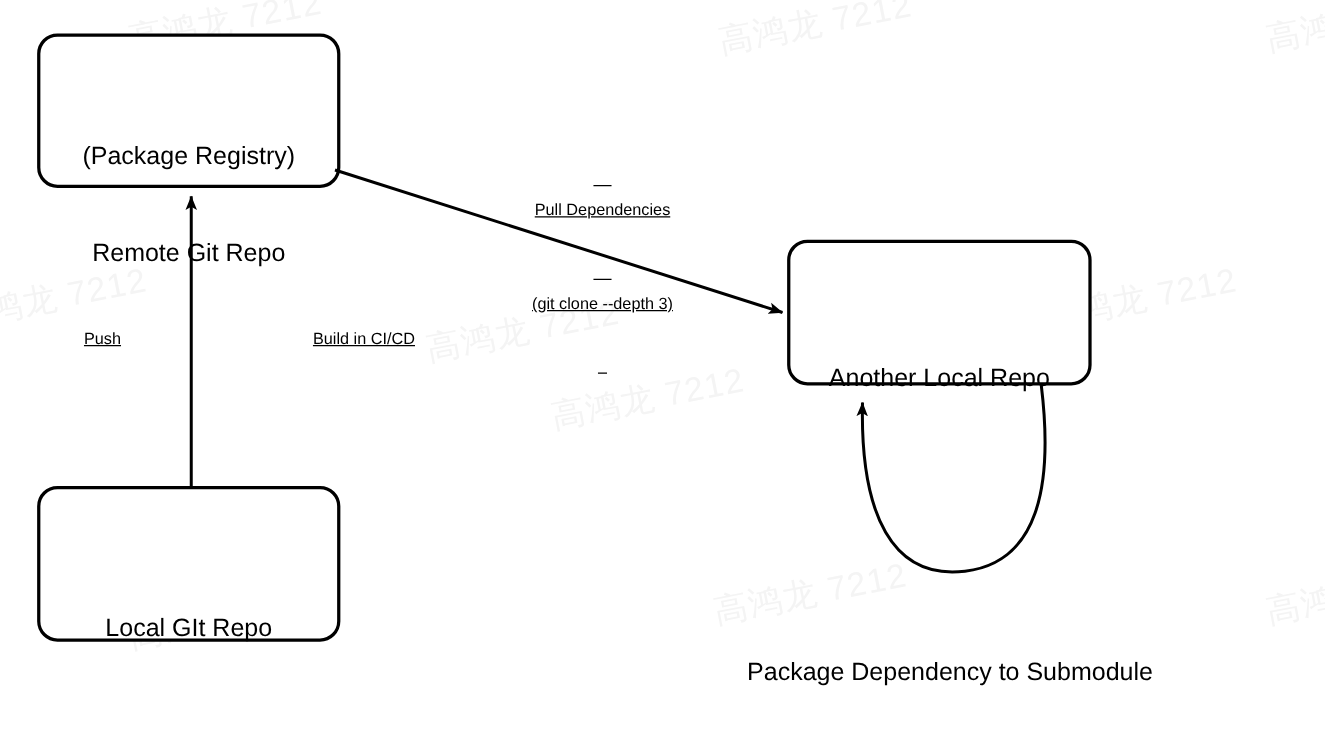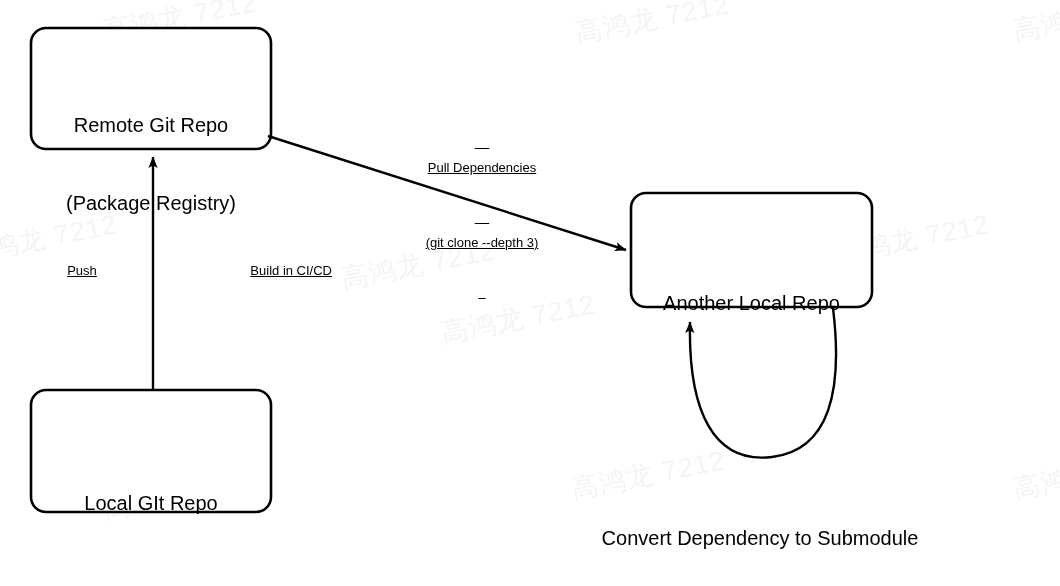--- a/index.html
+++ b/index.html
@@ -99,43 +99,43 @@
     <rect x="631" y="193" width="241" height="114" rx="15" ry="15" fill="#ffffff" stroke="#000000" stroke-width="2.6"></rect>
 
     <line x1="153" y1="390" x2="153" y2="157" stroke="#000000" stroke-width="2.4" marker-end="url(#arrowFilled)"></line>
 
     <line x1="268" y1="136" x2="626" y2="250" stroke="#000000" stroke-width="2.4" marker-end="url(#arrowFilled)"></line>
 
     <path d="M 833,308 C 843,390 830,450 772,457 C 714,464 688,412 690,322" fill="none" stroke="#000000" stroke-width="2.4" marker-end="url(#arrowFilled)"></path>
   </svg>
 
   <div class="node-label" style="left:31px; top:60px; width:240px;">
+    <div>(Package Registry)</div>
     <div>Remote Git Repo</div>
-    <div>(Package Registry)</div>
   </div>
 
   <div class="node-label" style="left:31px; top:438px; width:240px;">
     <div>Local GIt Repo</div>
   </div>
 
   <div class="node-label" style="left:631px; top:238px; width:241px;">
     <div>Another Local Repo</div>
   </div>
 
   <div class="edge-label" style="left:19px; top:258px; width:126px;">Push</div>
 
   <div class="edge-label" style="left:172px; top:258px; width:160px; text-align:right;">Build in CI/CD</div>
 
   <div class="edge-label" style="left:332px; top:105px; width:300px;">
     <div>Pull Dependencies</div>
     <div>(git clone --depth 3)</div>
   </div>
 
   <div class="caption" style="left:540px; top:471px; width:440px;">
-    <div>Convert Dependency to Submodule</div>
+    <div>Package Dependency to Submodule</div>
     
     
   </div>
 
   <div class="box-hit" style="left:31px; top:28px; width:240px; height:121px;"></div>
   <div class="box-hit" style="left:31px; top:390px; width:240px; height:122px;"></div>
   <div class="box-hit" style="left:631px; top:193px; width:241px; height:114px;"></div>
 
 </div>
 

